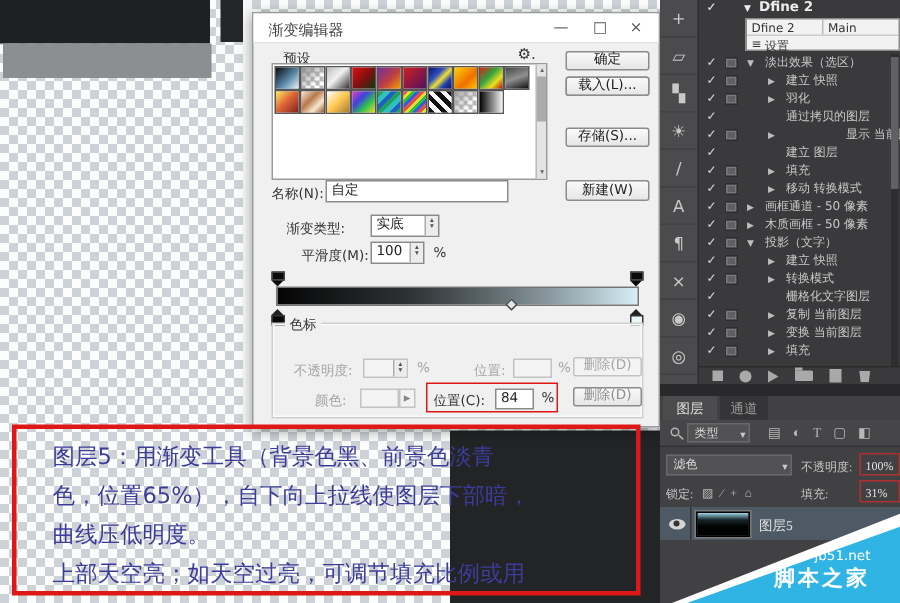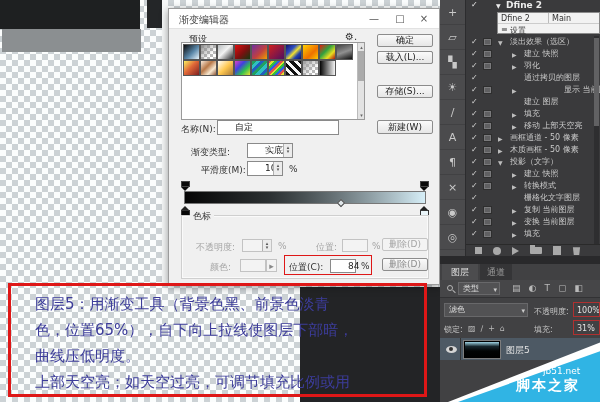--- a/index.html
+++ b/index.html
@@ -14,21 +14,21 @@
   
   .dialog{left:168px; top:8px; width:272px; height:277px; background:#f0f0f0;
           border:1px solid #9b9b9b; box-shadow:0 2px 8px rgba(0,0,0,.4); font-size:9px; color:#333;}
   .titlebar{left:0; top:0; right:0; height:20px; background:#fff; border-bottom:1px solid #e2e2e2;}
   .dlg-title{left:10px; top:4px; font-size:10px; color:#444;}
   .winbtn{top:2px; width:18px; height:16px; text-align:center; line-height:16px; font-size:10px; color:#555;}
   .groupbox{border:1px solid #cfcfcf; box-shadow:inset 0 0 0 1px #fafafa;}
   .glabel{background:#f0f0f0; padding:0 3px;}
   .wbtn{width:56px; height:13px; background:linear-gradient(#fafafa,#e6e6e6); border:1px solid #8c8c8c;
         border-radius:2px; text-align:center; line-height:11px; font-size:9px; color:#222;}
-  .field{background:#fff; border:1px solid #8a8a8a; font-size:9px; line-height:12px; padding-left:17px; color:#222;}
+  .field{background:#fff; border:1px solid #8a8a8a; font-size:9px; line-height:12px; padding-left:3px; color:#222;}
   .field.dis, .wbtn.dis{background:#f3f3f3; border-color:#c3c3c3; color:#a5a5a5;}
   .spin{position:absolute; right:0; top:0; bottom:0; width:9px; border-left:1px solid #b0b0b0; background:#ececec;
         font-size:5px; line-height:4px; text-align:center; color:#555;}
   .spin::before{content:"▴"; display:block; margin-top:1px;}
   .spin::after{content:"▾"; display:block;}
   .dd::after{content:"▾"; position:absolute; right:2px; top:1px; font-size:7px; color:#ccc;}
   
   #swatches{left:12px; top:33px; width:184px; height:78px; background:#fff; border:1px solid #9a9a9a;
             padding:1px; display:flex; flex-wrap:wrap; align-content:flex-start;}
   .swatch{width:17px; height:16px; border:1px solid #555; position:relative; background:#fff;}
@@ -74,21 +74,21 @@
            display:flex; align-items:center; gap:11px; padding-left:9px;}
   .fi{display:inline-block; background:#a9a9a9;}
   .fi-stop{width:7px; height:7px;}
   .fi-record{width:8px; height:8px; border-radius:50%;}
   .fi-play{width:0; height:0; background:none; border-left:7px solid #a9a9a9; border-top:4px solid transparent; border-bottom:4px solid transparent;}
   .fi-folder{width:12px; height:7px; border-radius:0 1px 1px 1px; position:relative;}
   .fi-folder::before{content:""; position:absolute; left:0; top:-2px; width:5px; height:2px; background:#a9a9a9;}
   .fi-new{width:8px; height:9px;}
   .fi-trash{width:9px; height:9px; clip-path:polygon(10% 15%,90% 15%,80% 100%,20% 100%); position:relative;}
   .sep{position:absolute; left:0; top:256px; width:160px; height:8px; background:#29292b;}
-  .layers{position:absolute; left:0; top:264px; width:160px; height:138px; background:#414143;}
+  .layers{position:absolute; left:0; top:264px; width:160px; height:138px; background:#414143;font-family:Liberation Serif, serif;}
   .tab{position:absolute; top:0; height:16px; text-align:center; font-size:9px; line-height:16px;}
   .lrow{position:absolute; left:0; width:160px; font-size:8px; color:#c5c5c5;}
   .ddark{background:#525254; border:1px solid #68686a; position:absolute; color:#ddd; font-size:8px; line-height:12px; padding-left:4px;}
   .ficon{font-size:9px; color:#b9b9b9; margin-right:8px;}
   .lockicon{font-size:8px; color:#b9b9b9; margin-right:5px;}
   .predbox{position:absolute; border:1px solid var(--pred);}
   .eye{position:absolute; left:6px; top:8px; width:11px; height:7px; background:#d5d5d5; border-radius:50%;}
   .eye::after{content:""; position:absolute; left:3px; top:1px; width:4px; height:4px; background:#333; border-radius:50%;}
   .mag{position:absolute; left:7px; top:5px; width:6px; height:6px; border:1px solid #b5b5b5; border-radius:50%;}
   .mag::after{content:""; position:absolute; left:4px; top:5px; width:4px; height:1px; background:#b5b5b5; transform:rotate(45deg);}
@@ -329,21 +329,21 @@
           <div class="arow">
             <span class="chk">✓</span>
             <span class="tgl"></span>
             <span class="exp" style="left: 46px;">▶</span>
             <span class="albl" style="left: 58px;">填充</span>
           </div>
           <div class="arow">
             <span class="chk">✓</span>
             <span class="tgl"></span>
             <span class="exp" style="left: 46px;">▶</span>
-            <span class="albl" style="left: 58px;">移动 上部天空亮</span>
+            <span class="albl" style="left: 58px;">移动 转换模式</span>
           </div>
           <div class="arow">
             <span class="chk">✓</span>
             <span class="tgl"></span>
             <span class="exp" style="left: 32px;">▶</span>
             <span class="albl" style="left: 44px;">画框通道 - 50 像素</span>
           </div>
           <div class="arow">
             <span class="chk">✓</span>
             <span class="tgl"></span>

